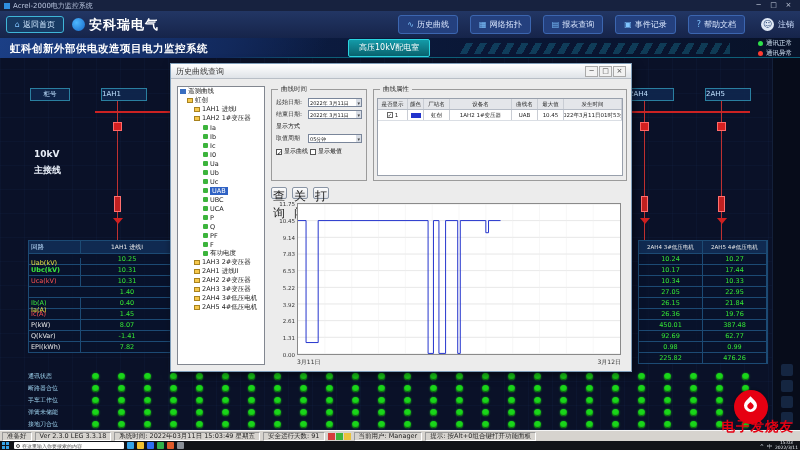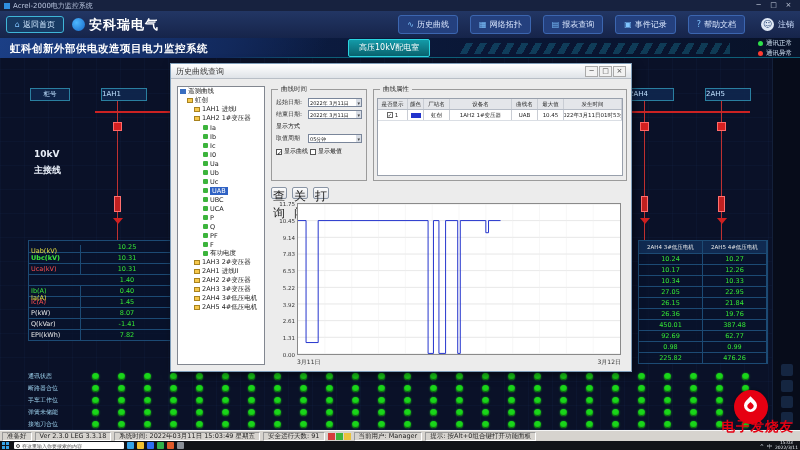--- a/index.html
+++ b/index.html
@@ -203,20 +203,24 @@
 
   <div class="main">
     <div class="corner-box">柜号</div>
     <div class="bus-line"></div>
     <div class="side-label">
       <div>10kV</div>
       <div>主接线</div>
     </div>
 
     <div class="dtable left-table">
+        <div class="trow thead">
+          <div class="tlabel corner">回路</div>
+          <div class="tvalue theader">1AH1 进线I</div>
+        </div>
         <div class="trow">
           <div class="tlabel" style="color: rgb(232, 224, 64); margin-top: 8px;">Uab(kV)</div>
           <div class="tvalue">10.25</div>
         </div>
         <div class="trow">
           <div class="tlabel" style="color: rgb(60, 232, 60); font-weight: bold;">Ubc(kV)</div>
           <div class="tvalue">10.31</div>
         </div>
         <div class="trow">
           <div class="tlabel" style="color: rgb(255, 80, 80);">Uca(kV)</div>
@@ -251,21 +255,21 @@
         <div class="trow thead">
           <div class="rcell theader">2AH4 3#低压电机</div>
           <div class="rcell theader">2AH5 4#低压电机</div>
         </div>
         <div class="trow">
           <div class="rcell">10.24</div>
           <div class="rcell">10.27</div>
         </div>
         <div class="trow">
           <div class="rcell">10.17</div>
-          <div class="rcell">12.26</div>
+          <div class="rcell">17.44</div>
         </div>
         <div class="trow">
           <div class="rcell">10.34</div>
           <div class="rcell">10.33</div>
         </div>
         <div class="trow">
           <div class="rcell">27.05</div>
           <div class="rcell">22.95</div>
         </div>
         <div class="trow">

